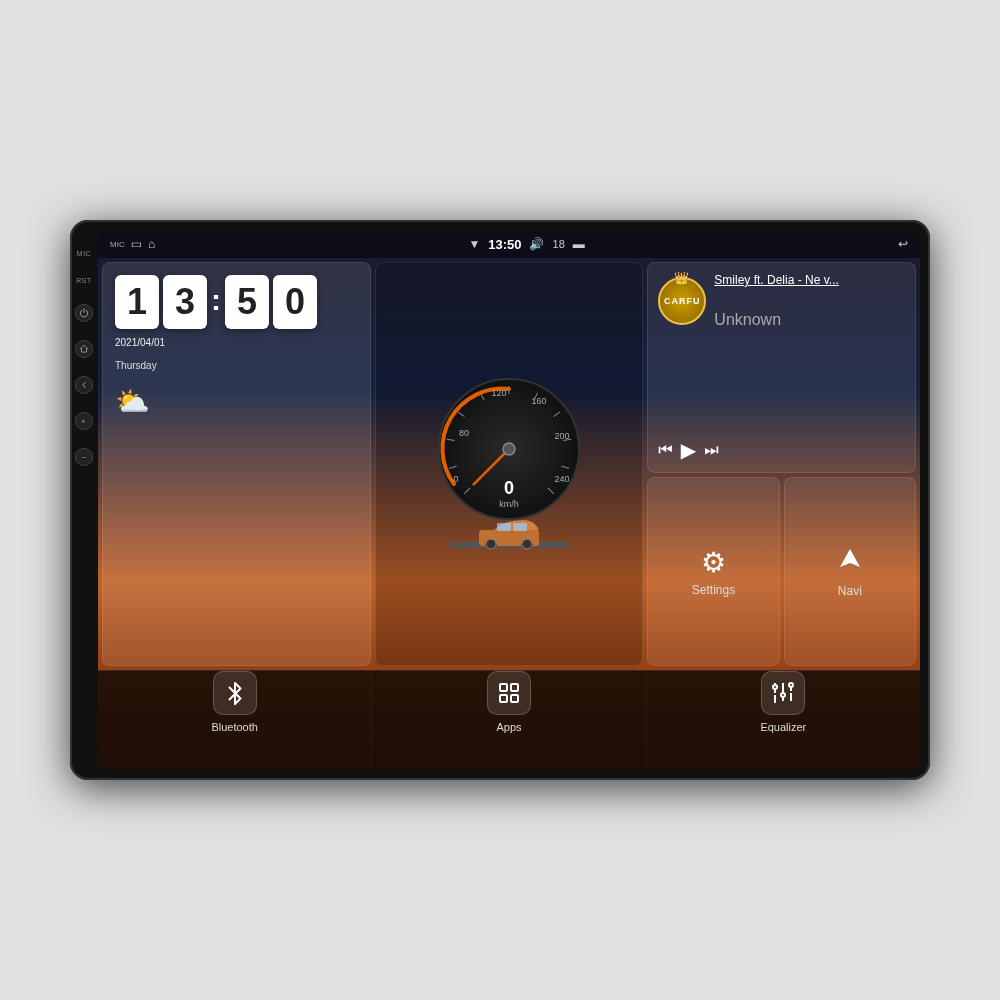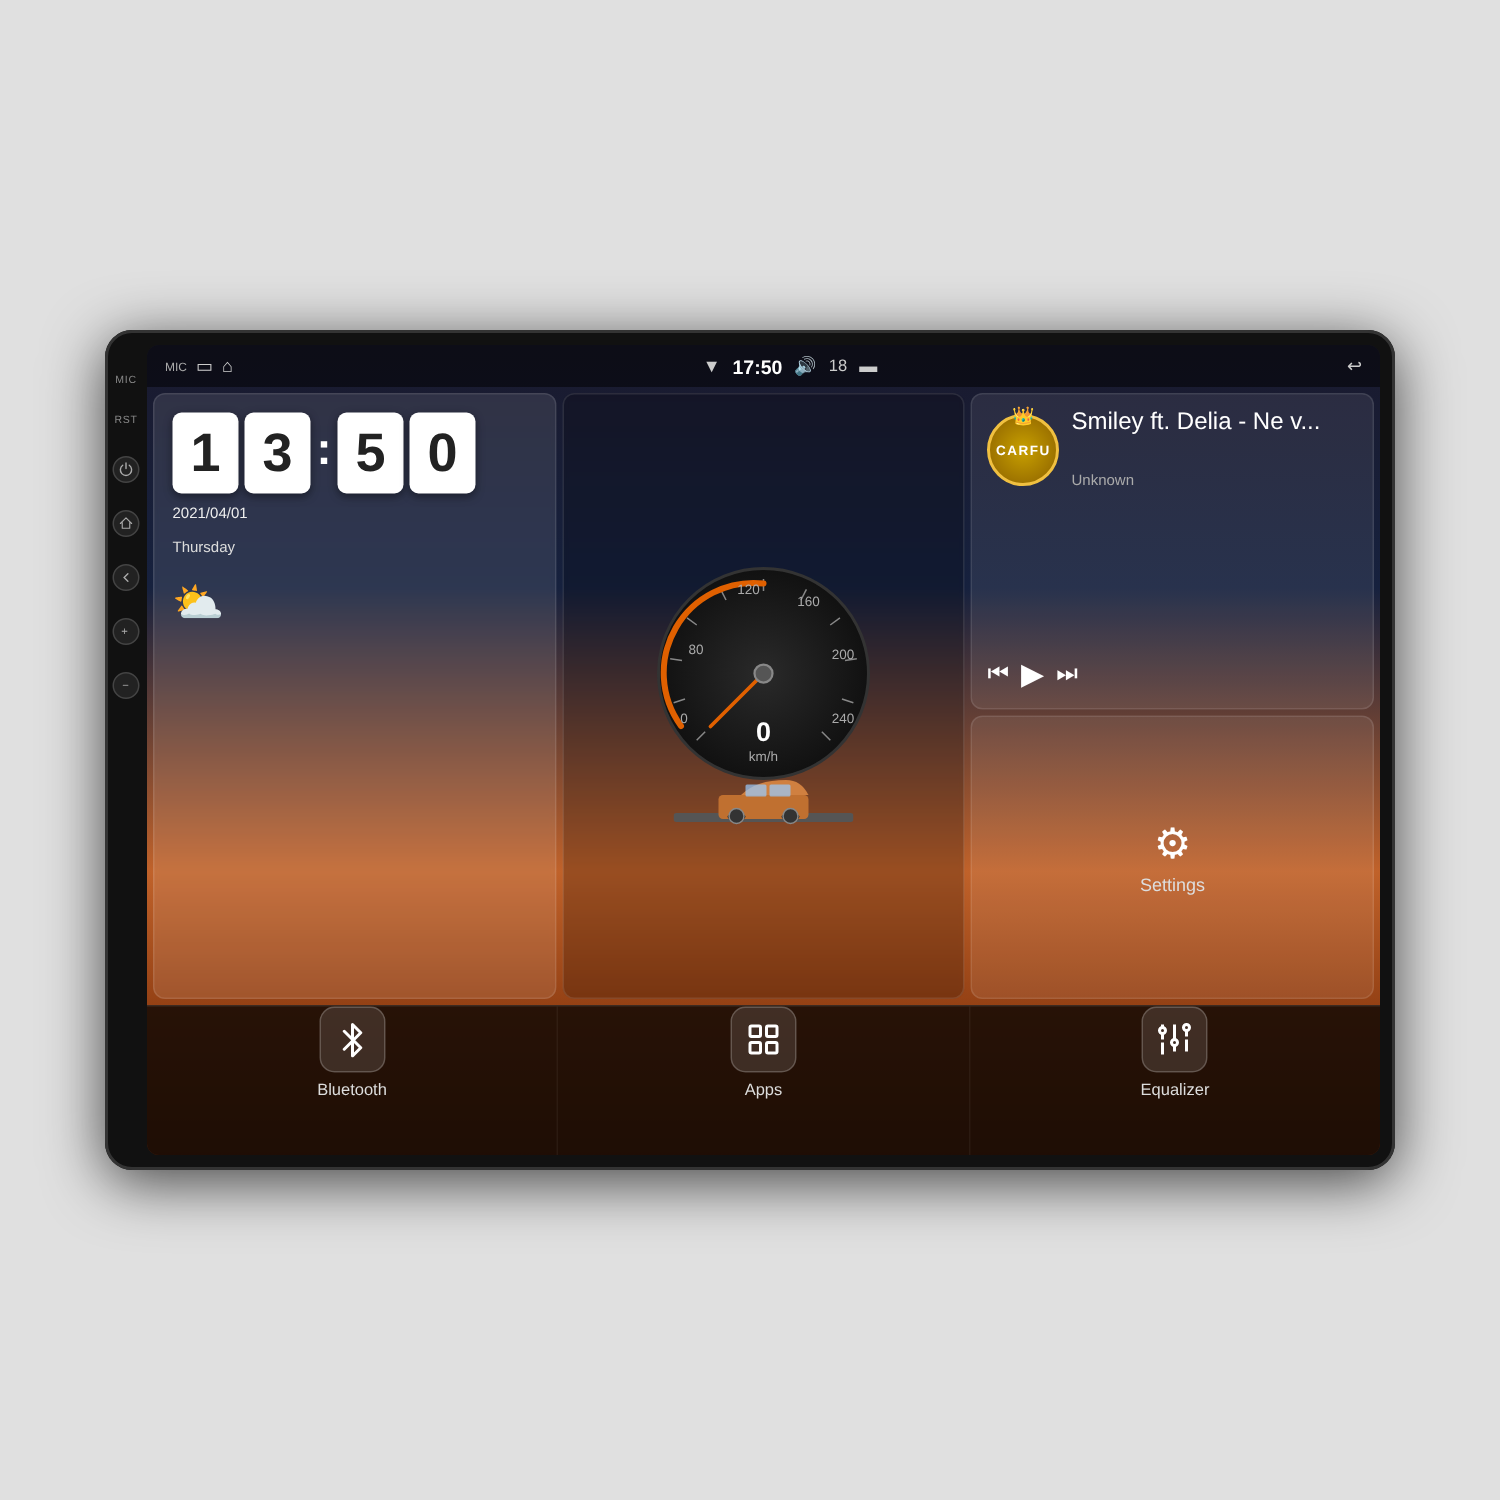--- a/index.html
+++ b/index.html
@@ -252,29 +252,30 @@
       letter-spacing: 1px;
     }
 
     .music-info {
       flex: 1;
       min-width: 0;
     }
 
     .music-title {
       color: #fff;
-      font-size: 16px;
+      font-size: 12px;
       white-space: nowrap;
       overflow: hidden;
       text-overflow: ellipsis;
+      text-decoration: underline;
     }
 
     .music-artist {
       color: #aaa;
-      font-size: 10px;
+      font-size: 16px;
       margin-top: 24px;
     }
 
     .music-controls-row {
       display: flex;
       gap: 8px;
       margin-top: 6px;
       align-items: center;
     }
 
@@ -424,21 +425,21 @@
 
       <div class="status-bar">
         <div class="status-left">
           <span class="status-mic">MIC</span>
 
           <span class="status-icon">▭</span>
           <span class="status-icon">⌂</span>
         </div>
         <div class="status-center">
           <span class="status-icon">▼</span>
-          <span class="status-time">17:50</span>
+          <span class="status-time">13:50</span>
           <span class="status-icon">🔊</span>
           <span style="color:#ccc;font-size:11px;">18</span>
           <span class="status-icon">▬</span>
         </div>
         <div class="status-right">
           <span class="status-icon">↩</span>
         </div>
       </div>
 
       <div class="main-content">
@@ -535,20 +536,28 @@
               <span class="music-ctrl-btn">⏮</span>
               <span class="music-ctrl-btn" style="font-size:20px;">▶</span>
               <span class="music-ctrl-btn">⏭</span>
             </div>
           </div>
 
           <div class="bottom-two">
             <div class="settings-box">
               <div class="widget-icon">⚙</div>
               <div class="widget-label">Settings</div>
+            </div>
+            <div class="navi-box">
+              <div class="widget-icon">
+                <svg width="28" height="28" viewBox="0 0 28 28" fill="none">
+                  <path d="M14 4 L24 22 L14 18 L4 22 Z" fill="#fff"></path>
+                </svg>
+              </div>
+              <div class="widget-label">Navi</div>
             </div>
           </div>
 
         </div>
       </div>
 
       <div class="bottom-bar">
 
         <div class="bottom-item">
           <div class="bottom-icon">

